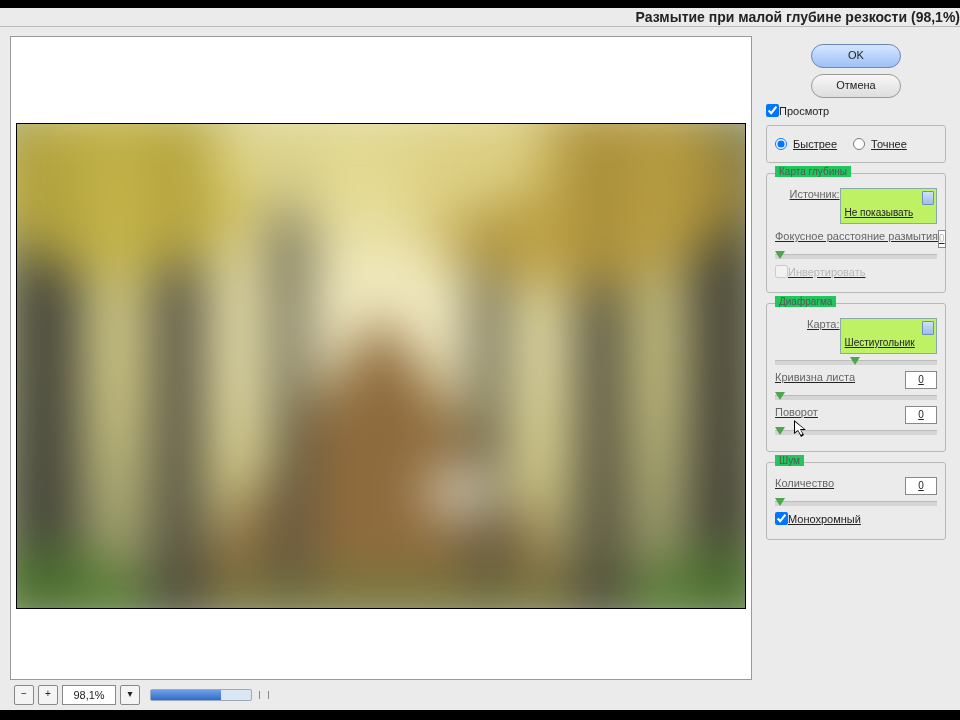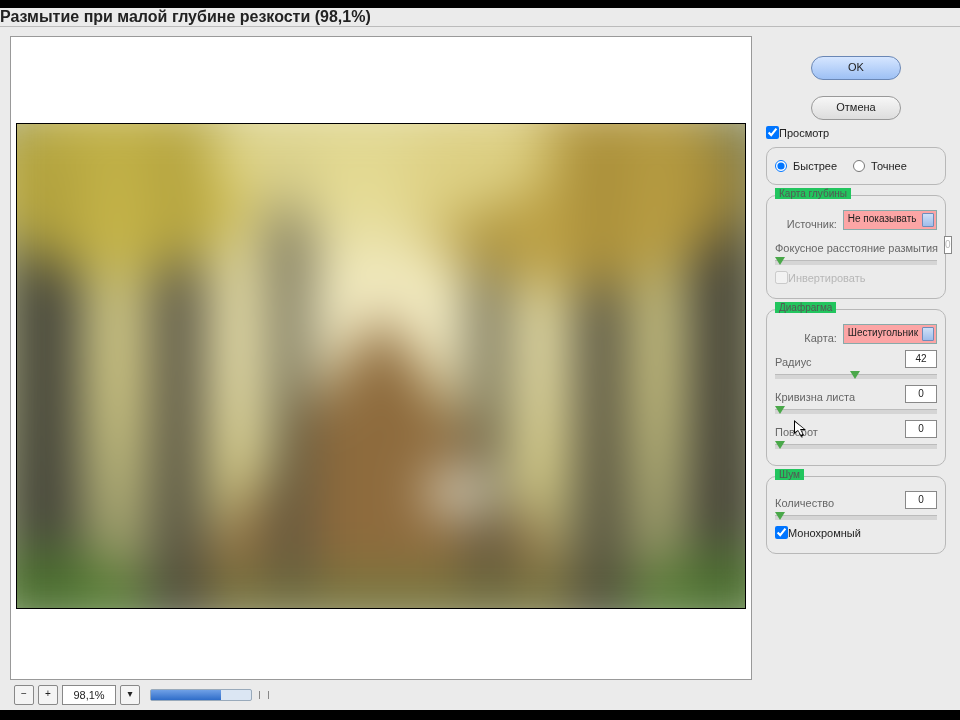--- a/index.html
+++ b/index.html
@@ -1,39 +1,39 @@
 <!DOCTYPE html>
 <html><head>
 <meta charset="utf-8">
 <style>
   html,body{margin:0;padding:0;font-family:Tahoma,Arial,sans-serif;font-size:11px;color:#222;background:#000;}
   .stage{width:960px;height:720px;background:#000;position:relative;margin:0 auto;}
   .win{position:absolute;left:0;top:8px;width:960px;height:702px;background:#ebebeb;}
-  .titlebar{height:18px;border-bottom:1px solid #bbb;text-align:left;font-weight:bold;font-size:16px;line-height:18px;background:#ebebeb;}
+  .titlebar{height:18px;border-bottom:1px solid #bbb;text-align:right;font-weight:bold;font-size:14px;line-height:18px;background:#ebebeb;}
   .content{position:absolute;top:18px;left:0;right:0;bottom:0;}
   .preview-col{position:absolute;left:10px;top:10px;width:740px;bottom:30px;background:#fff;border:1px solid #999;box-shadow:inset 0 0 0 1px #fff;}
   .canvas-wrap{position:absolute;left:5px;top:86px;right:5px;bottom:70px;border:1px solid #000;overflow:hidden;}
   .canvas{width:100%;height:100%;filter:blur(24px);transform:scale(1.1);}
   
   .zoombar{position:absolute;left:8px;bottom:4px;right:8px;height:22px;display:flex;align-items:center;gap:4px;}
   .sqbtn{width:18px;height:18px;border:1px solid #888;background:#f4f4f4;font-size:10px;line-height:16px;text-align:center;border-radius:2px;}
   .zoomfield{width:52px;height:18px;border:1px solid #888;background:#fff;text-align:center;line-height:18px;}
   .zprog{width:100px;height:10px;border:1px solid #9ab;background:#dbe6f3;border-radius:2px;margin-left:6px;}
   .zprog>i{display:block;height:100%;width:70%;background:linear-gradient(#6fa0e6,#2f6dc9);}
   .tick{width:8px;height:8px;border-left:1px solid #888;border-right:1px solid #888;margin:0 3px;}
   .side{position:absolute;right:14px;top:14px;width:180px;bottom:14px;}
-  .btn{display:block;width:88px;height:22px;margin:16px auto 6px;border-radius:12px;border:1px solid #6a87b5;
+  .btn{display:block;width:88px;height:22px;margin:4px auto 6px;border-radius:12px;border:1px solid #6a87b5;
        background:linear-gradient(#d6e6ff,#9dc0f4);text-align:center;line-height:20px;font-size:11px;}
   .btn.cancel{background:linear-gradient(#f7f7f7,#ddd);border-color:#999;}
-  .group{border:1px solid #b8b8b8;border-radius:10px;margin:8px 0 10px;padding:8px 8px 10px;position:relative;}
+  .group{border:1px solid #b8b8b8;border-radius:3px;margin:8px 0 10px;padding:8px 8px 10px;position:relative;text-decoration:underline;}
   .group>.legend{position:absolute;top:-8px;left:8px;background:#22c55e;padding:0 4px;color:#555;font-size:10px;}
-  .row{display:flex;align-items:flex-end;justify-content:space-between;margin:6px 0;gap:6px;}
+  .row{display:flex;align-items:flex-start;justify-content:space-between;margin:6px 0;gap:0;}
   .row label{flex:1;white-space:nowrap;text-align:right;color:#666;font-size:11px;}
   .row.left label{text-align:left;}
-  .select{flex:1.2;height:18px;border:1px solid #8aa;background:#fca5a5;padding:0 14px 0 4px;position:relative;font-size:10px;line-height:16px;overflow:hidden;}
+  .select{flex:1.2;height:18px;border:1px solid #8aa;background:#bef264;padding:16px 14px 0 4px;position:relative;font-size:10px;line-height:16px;overflow:hidden;}
   .select::after{content:"";position:absolute;right:2px;top:2px;width:10px;height:12px;background:linear-gradient(#cfe0f7,#9fbdea);border:1px solid #6e8dbb;border-radius:1px;}
   .numbox{width:30px;height:16px;border:1px solid #888;background:#fff;text-align:center;line-height:16px;font-size:10px;}
   .numbox.sel{outline:2px solid #5a8ad8;background:#cfe0ff;}
   .slider{height:4px;background:#d5d5d5;border-top:1px solid #bbb;position:relative;margin:2px 0 6px;}
   .slider>i{position:absolute;top:-4px;width:0;height:0;border-left:5px solid transparent;border-right:5px solid transparent;border-top:8px solid #4aa84a;}
   .chk{display:flex;align-items:center;margin:4px 0;}
   .chk input{width:13px;height:13px;margin:0;}
   .disabled{color:#b7b7b7;}
   .radio{display:flex;align-items:center;gap:6px;margin:2px 0;}
   .radio input{width:12px;height:12px;margin:0;}
@@ -131,24 +131,20 @@
             <span>Инвертировать</span>
           </div>
         </div>
 
         <div class="group">
           <span class="legend">Диафрагма</span>
           <div class="row">
             <label>Карта:</label>
             <div class="select">Шестиугольник (6)</div>
           </div>
-          <div class="row left">
-            <label>Радиус</label>
-            <div class="numbox">42</div>
-          </div>
           <div class="slider">
               <i style="left:46%"></i>
             </div>
           <div class="row left">
             <label>Кривизна листа</label>
             <div class="numbox">0</div>
           </div>
           <div class="slider">
               <i style="left:0%"></i>
             </div>

